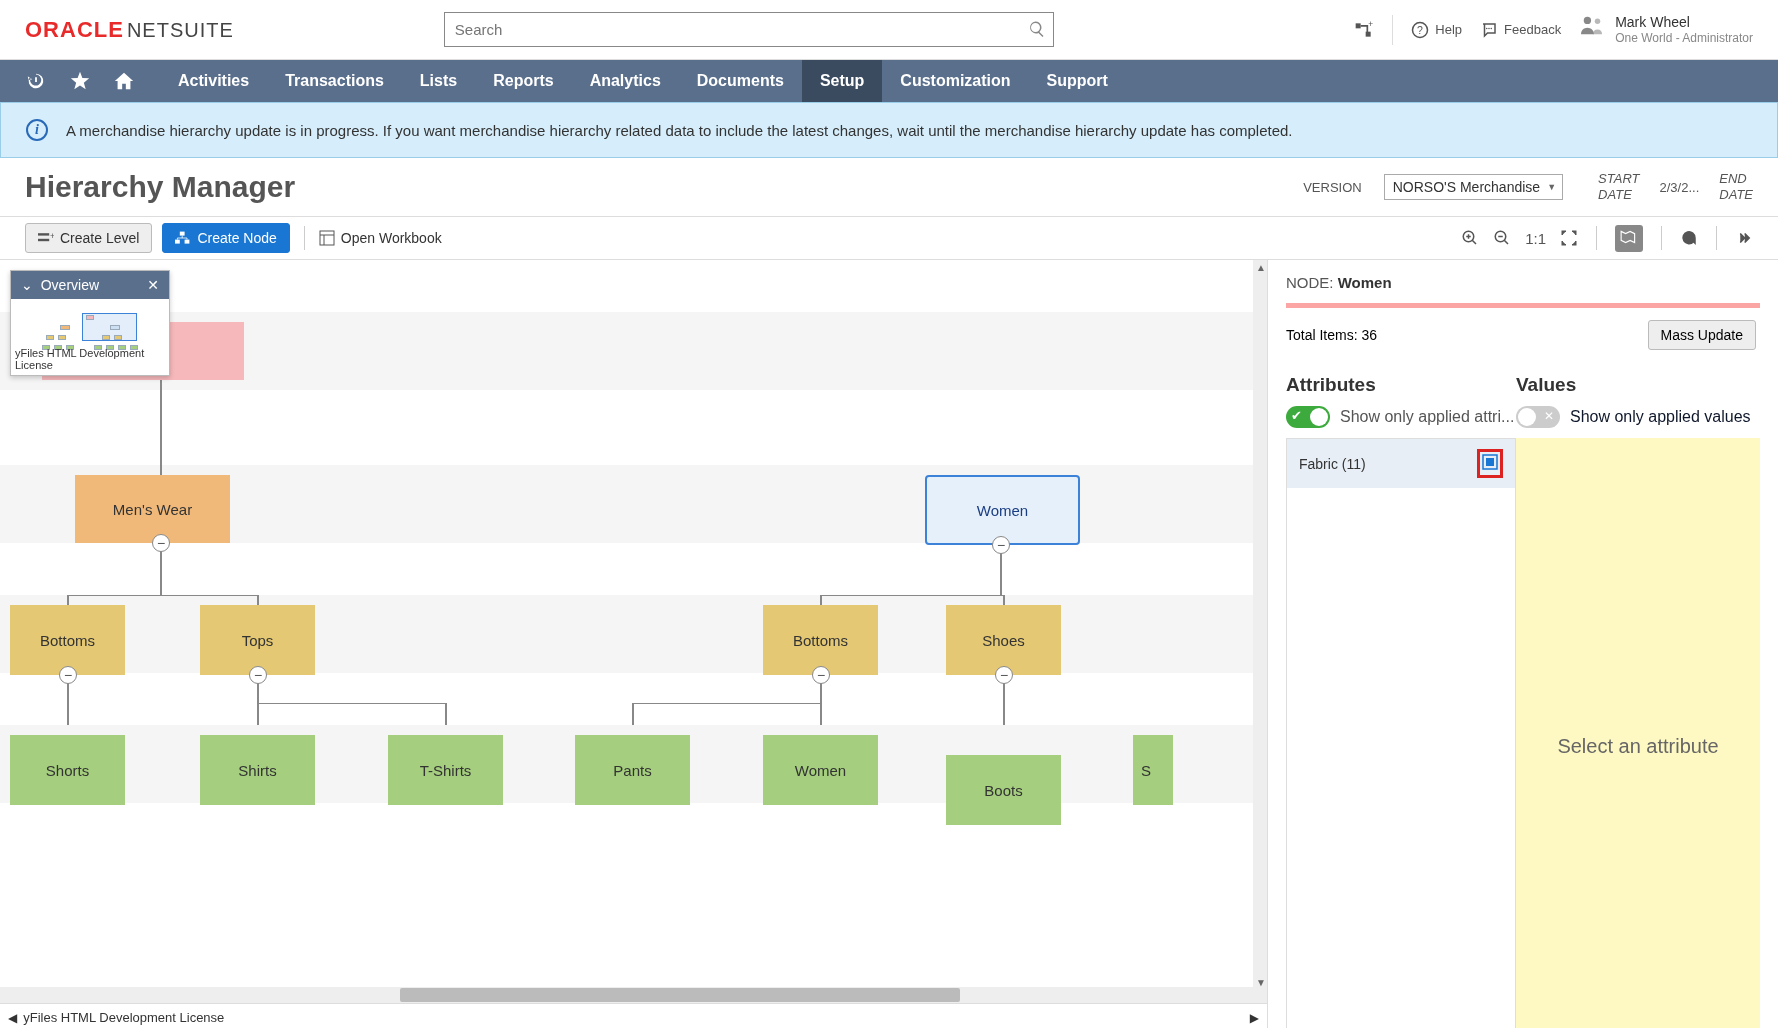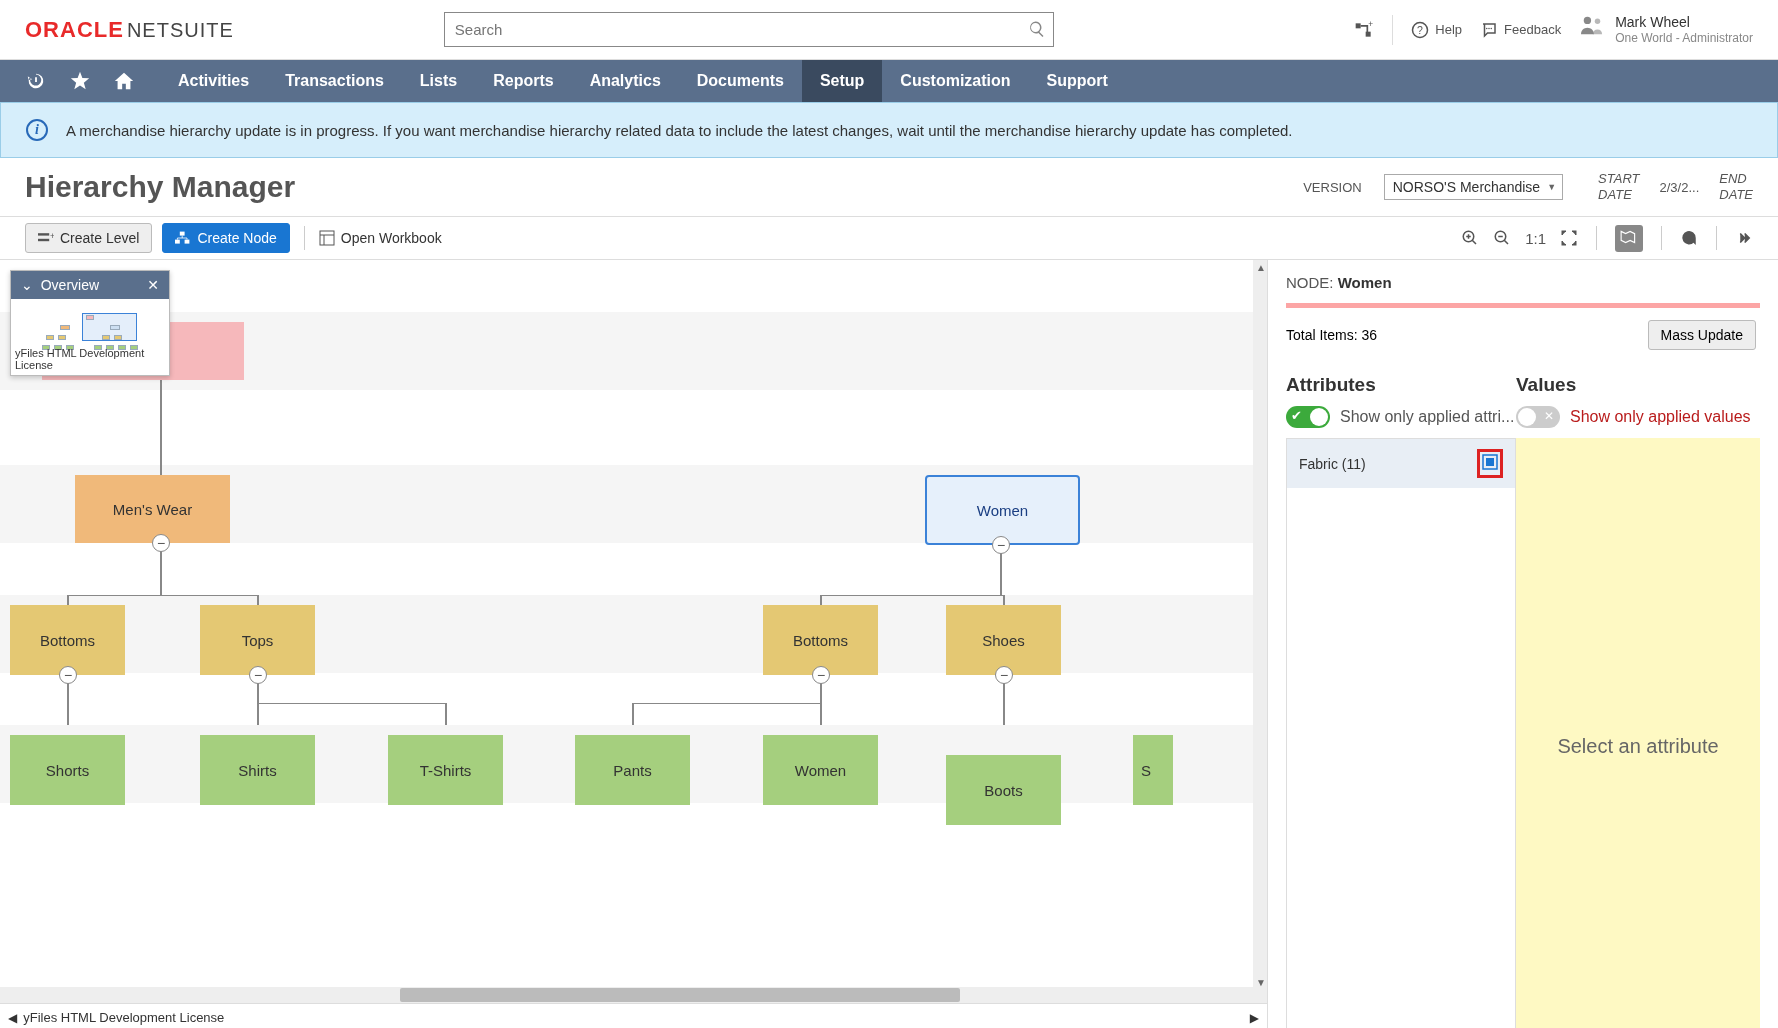--- a/index.html
+++ b/index.html
@@ -109,21 +109,21 @@
 .col-val{ flex:1;}
 .toggle-row{ display:flex; margin-top:10px; align-items:center;}
 .toggle{ width:44px; height:22px; background:#ccc; border-radius:11px; position:relative; cursor:pointer;}
 .toggle.on{ background:#3caa3c;}
 .toggle .knob{ position:absolute; top:2px; width:18px; height:18px; background:#fff; border-radius:50%;}
 .toggle.on .knob{ right:2px;}
 .toggle .chk{ position:absolute; left:5px; top:2px; color:#fff; font-size:13px;}
 .toggle.off .knob{ left:2px;}
 .toggle.off .x{ position:absolute; right:6px; top:3px; color:#fff; font-size:12px;}
 .toggle-label{ margin-left:10px; font-size:16px; color:#555;}
-.toggle-label.disabled{ color:#b91c1c;}
+.toggle-label.disabled{ color:#0f172a;}
 .attr-body{ display:flex; margin-top:10px; height:616px;}
 .attr-list{ width:230px; border:1px solid #ddd; background:#fff;}
 .attr-item{ padding:10px 12px; background:#e8eef5; font-size:14px; color:#333; display:flex; align-items:center;}
 .attr-item .det-icon{ margin-left:auto; border:3px solid #d22; padding:2px;}
 .attr-item .det-icon svg{ width:16px; height:16px; fill:#1976d2;}
 .val-area{ flex:1; background:#fef9c3; display:flex; align-items:center; justify-content:center; color:#666; font-size:20px;}
 .panel-footer{ display:flex; gap:22px; padding-top:12px; margin-left:6px;}
 .panel-footer svg{ width:20px; height:20px; fill:#555;}
 .panel-footer .active-tab{ border-top:4px solid #1976d2; padding-top:4px;}
 .panel-footer .active-tab svg{ fill:#1976d2;}

